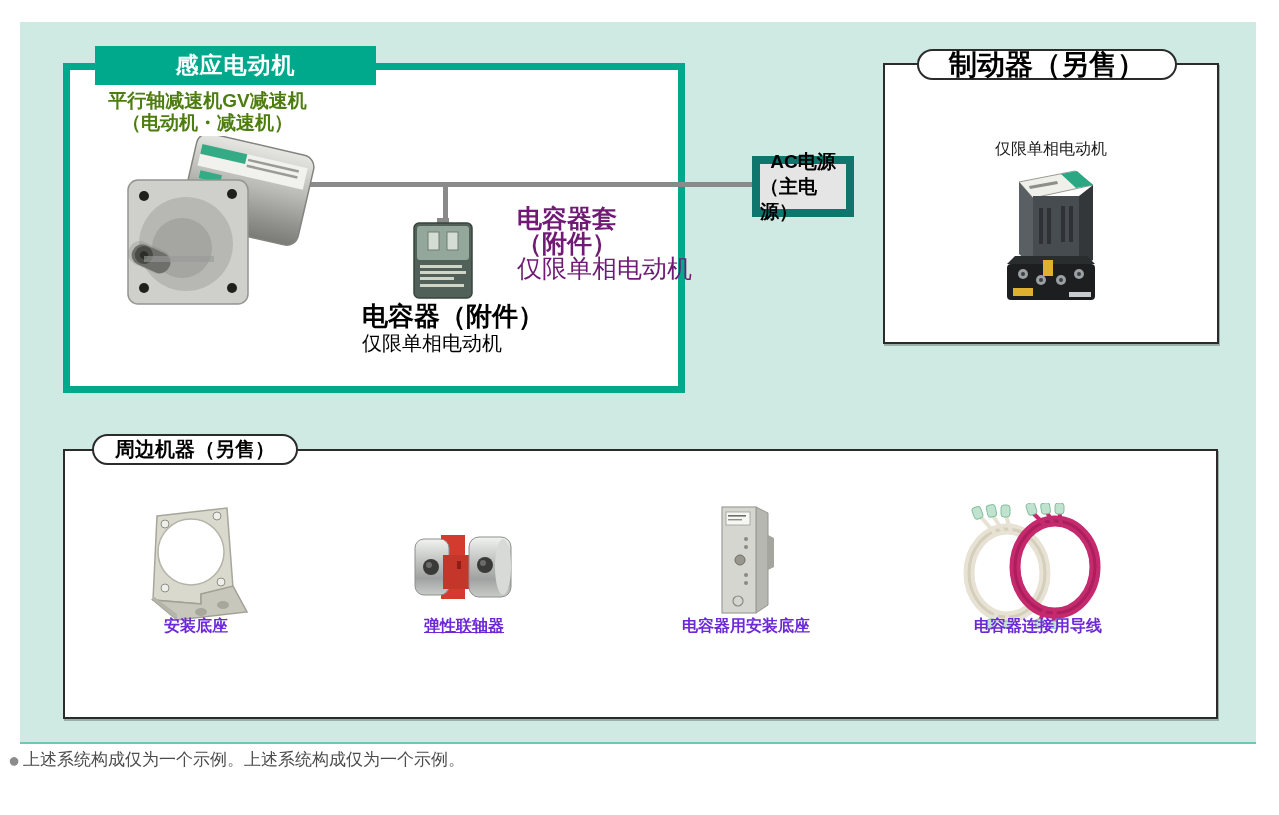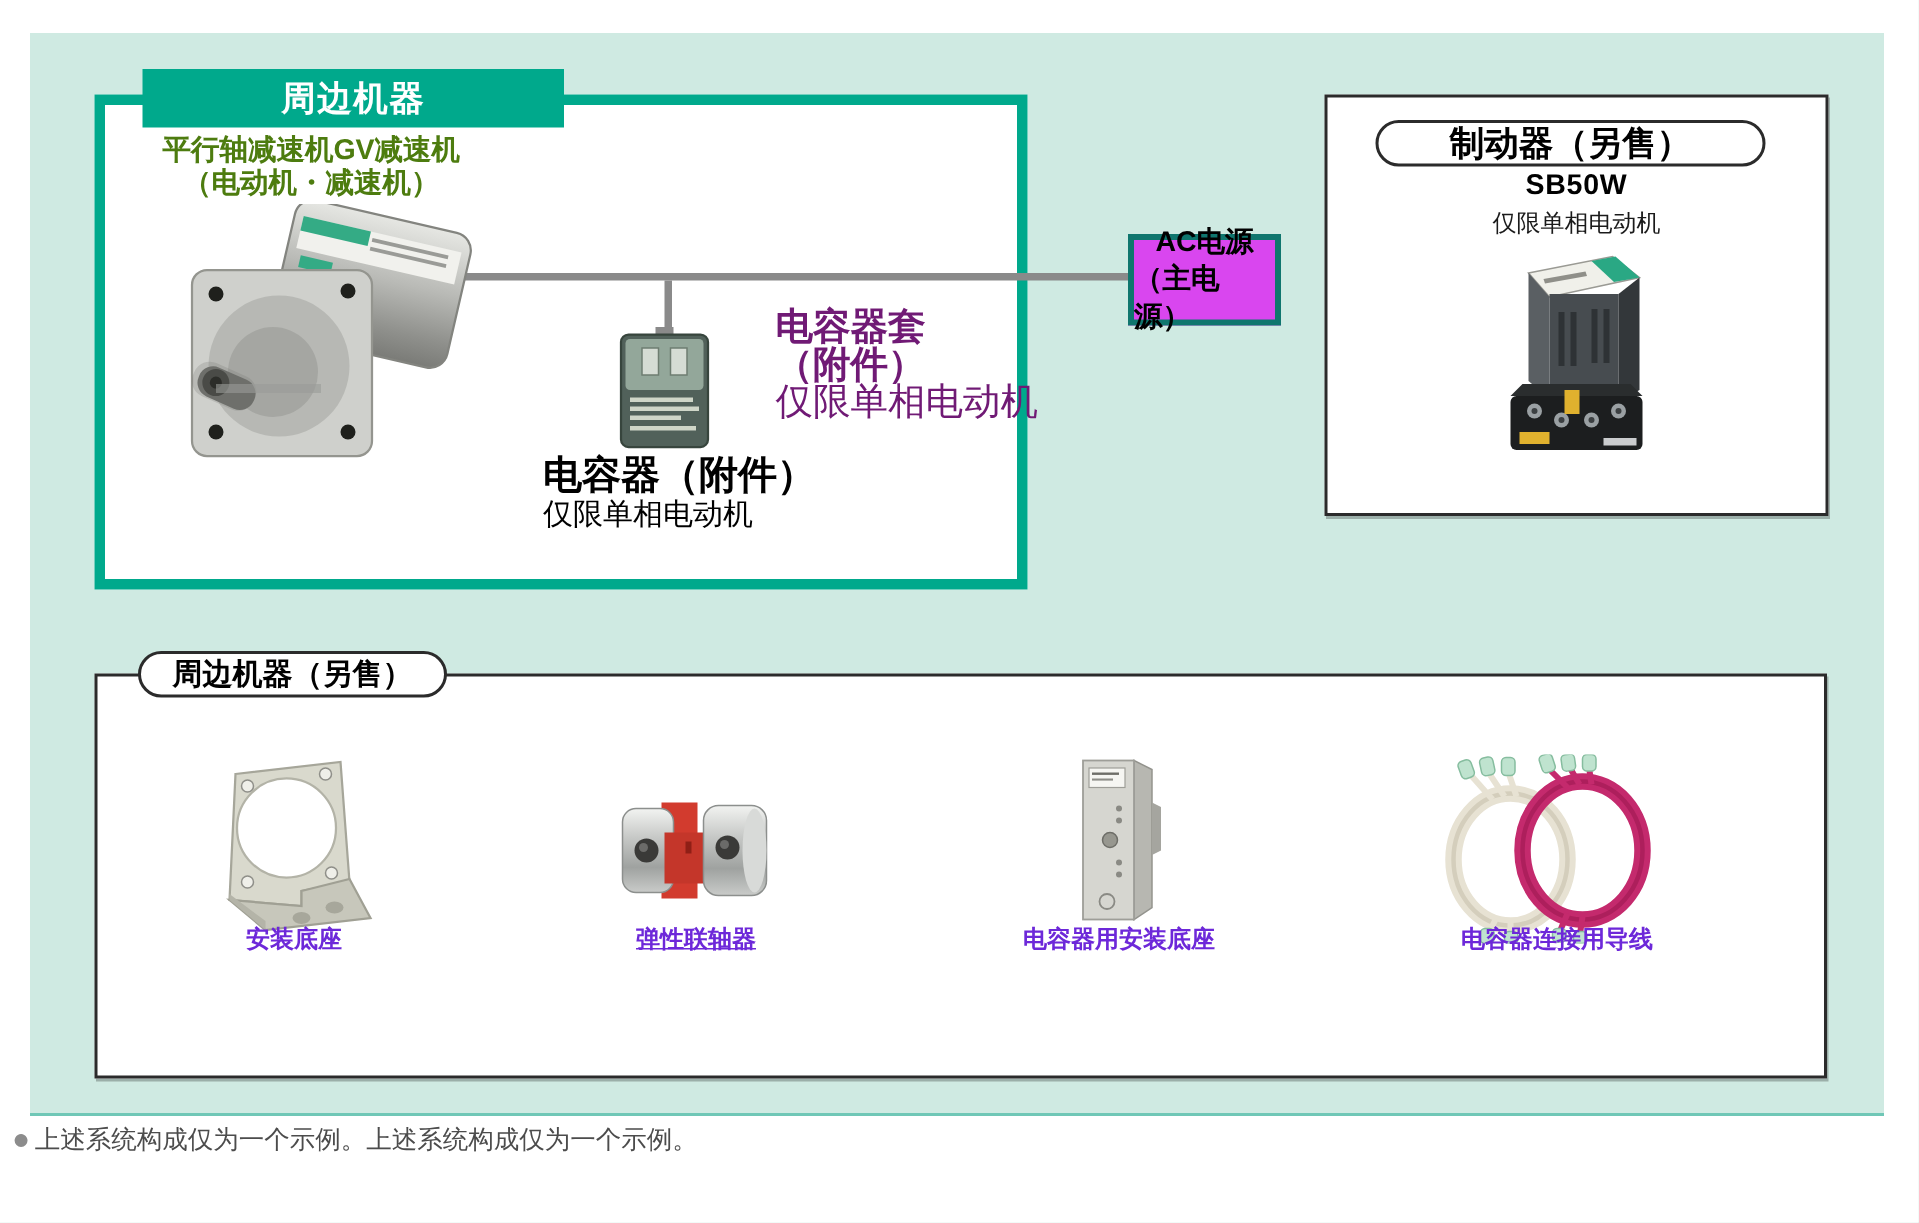--- a/index.html
+++ b/index.html
@@ -22,31 +22,31 @@
   .hline { position:absolute; left:288px; top:182px; width:466px; height:5px; background:#8a8a8a; z-index:3; }
   .vline { position:absolute; left:443px; top:187px; width:5px; height:33px; background:#8a8a8a; z-index:3; }
 
   .img { position:absolute; z-index:4; }
 
   .cap-cover-caption { position:absolute; left:517px; top:206px; z-index:5; font-size:25px; line-height:25px; color:#701a75; }
   .cap-cover-caption .b { font-weight:bold; }
   .cap-caption { position:absolute; left:362px; top:303px; z-index:5; font-size:20px; line-height:27px; color:#000; }
   .cap-caption .b { font-weight:bold; font-size:26px; }
 
-  .ac-box { position:absolute; left:752px; top:156px; width:102px; height:61px; background:#d946ef;
-            border:4px solid #0f766e; z-index:5; display:flex; flex-direction:column;
+  .ac-box { position:absolute; left:752px; top:156px; width:102px; height:61px; background:#e5e5e5;
+            border:8px solid #0f766e; z-index:5; display:flex; flex-direction:column;
             align-items:center; justify-content:center; font-size:19px; font-weight:bold; line-height:25px; }
 
   
   .panel { position:absolute; background:#ffffff; border:2px solid #2b2b2b; box-shadow:1px 2px 0 rgba(0,0,0,0.25); }
   .brake-box { left:883px; top:63px; width:336px; height:281px; }
   .peri-box  { left:63px;  top:449px; width:1155px; height:270px; }
   .pill { position:absolute; background:#ffffff; border:2px solid #2b2b2b; border-radius:17px;
           display:flex; align-items:center; justify-content:center; font-weight:bold; z-index:6; }
-  .brake-pill { left:917px; top:49px; width:260px; height:31px; font-size:23px;margin-top:31px; }
+  .brake-pill { left:917px; top:49px; width:260px; height:31px; font-size:28px; }
   .peri-pill  { left:92px;  top:434px; width:206px; height:31px; font-size:20px; }
 
   .brake-model { position:absolute; left:883px; top:113px; width:336px; text-align:center;
                  font-size:19px; font-weight:bold; letter-spacing:0.5px; z-index:5; }
   .brake-note  { position:absolute; left:883px; top:139px; width:336px; text-align:center;
                  font-size:16px; color:#1a1a1a; z-index:5; }
 
   .item-label { position:absolute; top:616px; transform:translateX(-50%); font-size:16px; font-weight:bold;
                 color:#6d28d9; white-space:nowrap; z-index:5; }
 
@@ -58,21 +58,21 @@
 <body>
 
 <div class="stage">
 
   <div class="mint"></div>
 
   <div class="hline"></div>
   <div class="vline"></div>
 
   <div class="main-box"></div>
-  <div class="header-tab">周边机器</div>
+  <div class="header-tab">感应电动机</div>
 
   <div class="motor-caption">
     <div>平行轴减速机GV减速机</div>
     <div>（电动机・减速机）</div>
   </div>
 
   <svg class="img" style="left:120px;top:136px;" width="196" height="174" viewBox="0 0 196 174">
     <defs>
       <linearGradient id="mbody" x1="0" y1="0" x2="0" y2="1">
         <stop offset="0" stop-color="#e6e7e3"></stop>
@@ -134,21 +134,20 @@
     <div>仅限单相电动机</div>
   </div>
 
   <div class="ac-box">
     <div>AC电源</div>
     <div>（主电源）</div>
   </div>
 
   <div class="panel brake-box"></div>
   <div class="pill brake-pill">制动器（另售）</div>
-  <div class="brake-model">SB50W</div>
   <div class="brake-note">仅限单相电动机</div>
 
   <svg class="img" style="left:999px;top:168px;" width="106" height="142" viewBox="0 0 106 142">
     <polygon points="20,14 76,3 94,17 34,30" fill="#f0f0ea" stroke="#9a9a94" stroke-width="1"></polygon>
     <polygon points="62,6 78,3 94,17 77,20" fill="#2aa884"></polygon>
     <polygon points="30,18 58,13 59,16 31,21" fill="#8f8f89"></polygon>
     <polygon points="20,14 34,30 34,98 20,86" fill="#5a5f63"></polygon>
     <rect x="34" y="28" width="46" height="72" fill="#474c50"></rect>
     <polygon points="80,28 94,17 94,92 80,100" fill="#33373a"></polygon>
     <rect x="40" y="40" width="4" height="36" fill="#2e3235"></rect>

